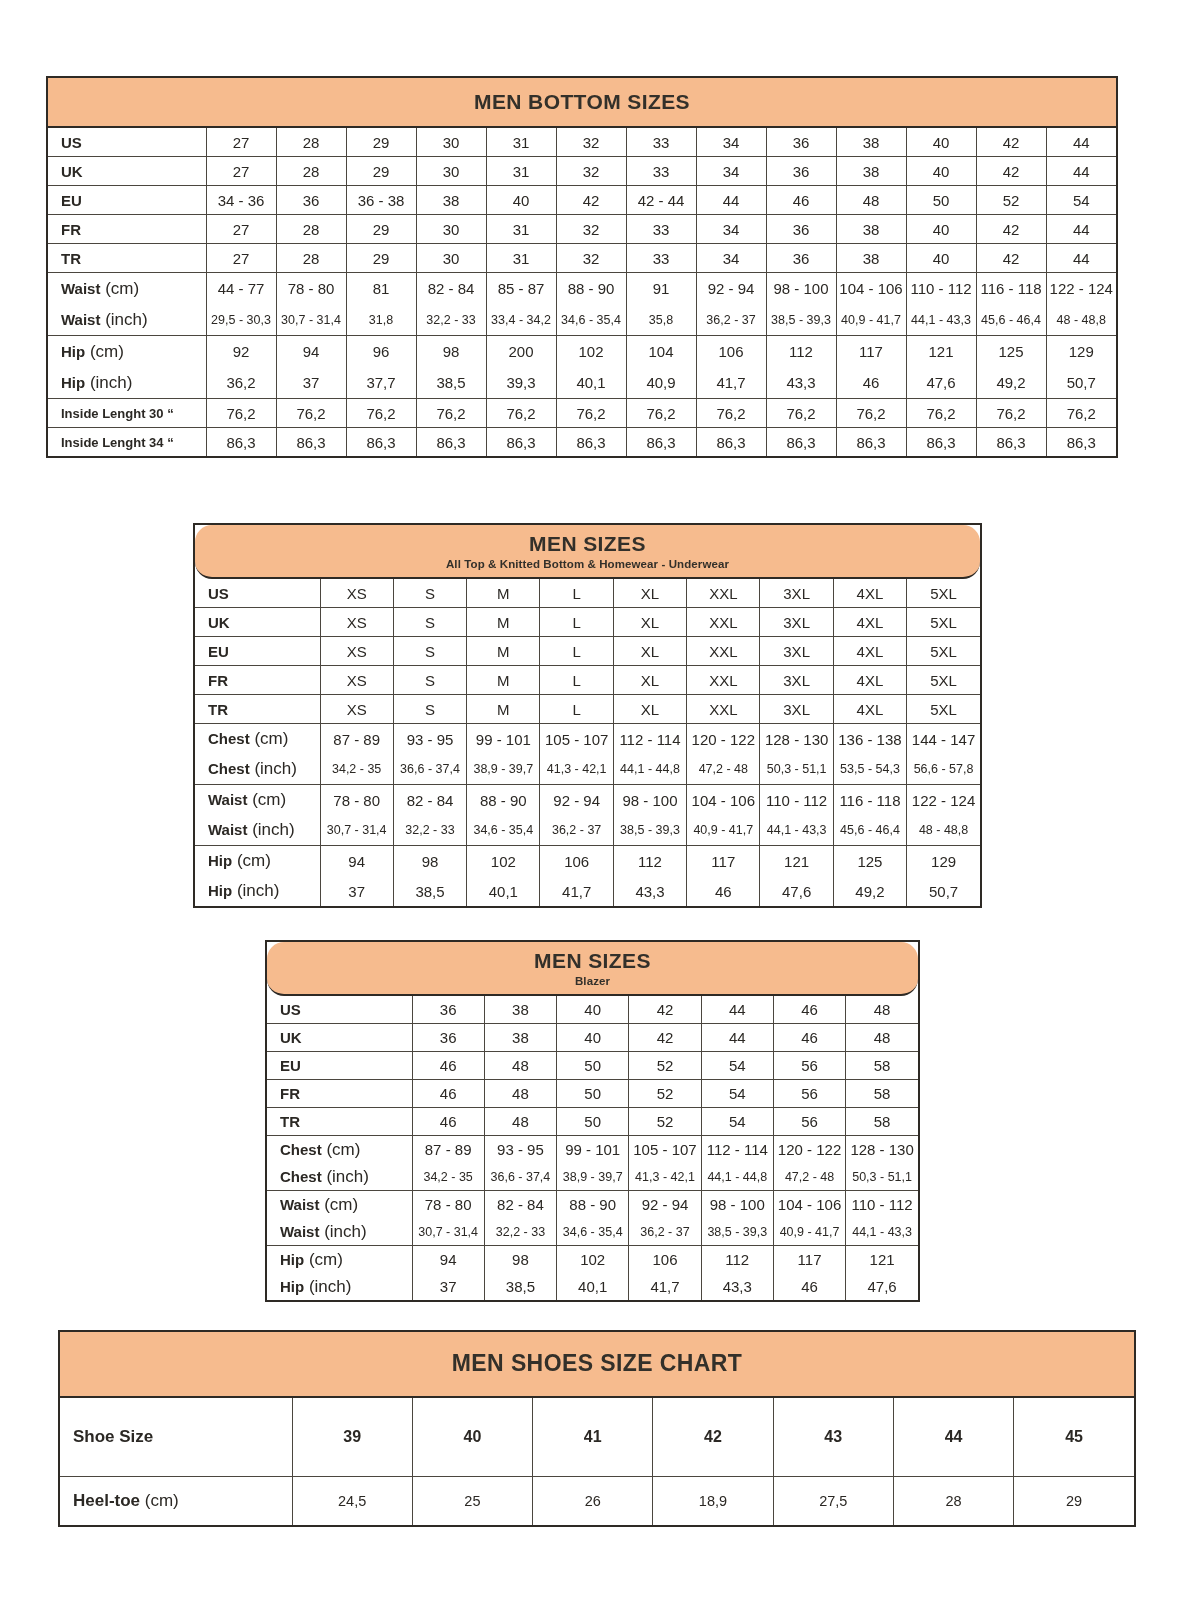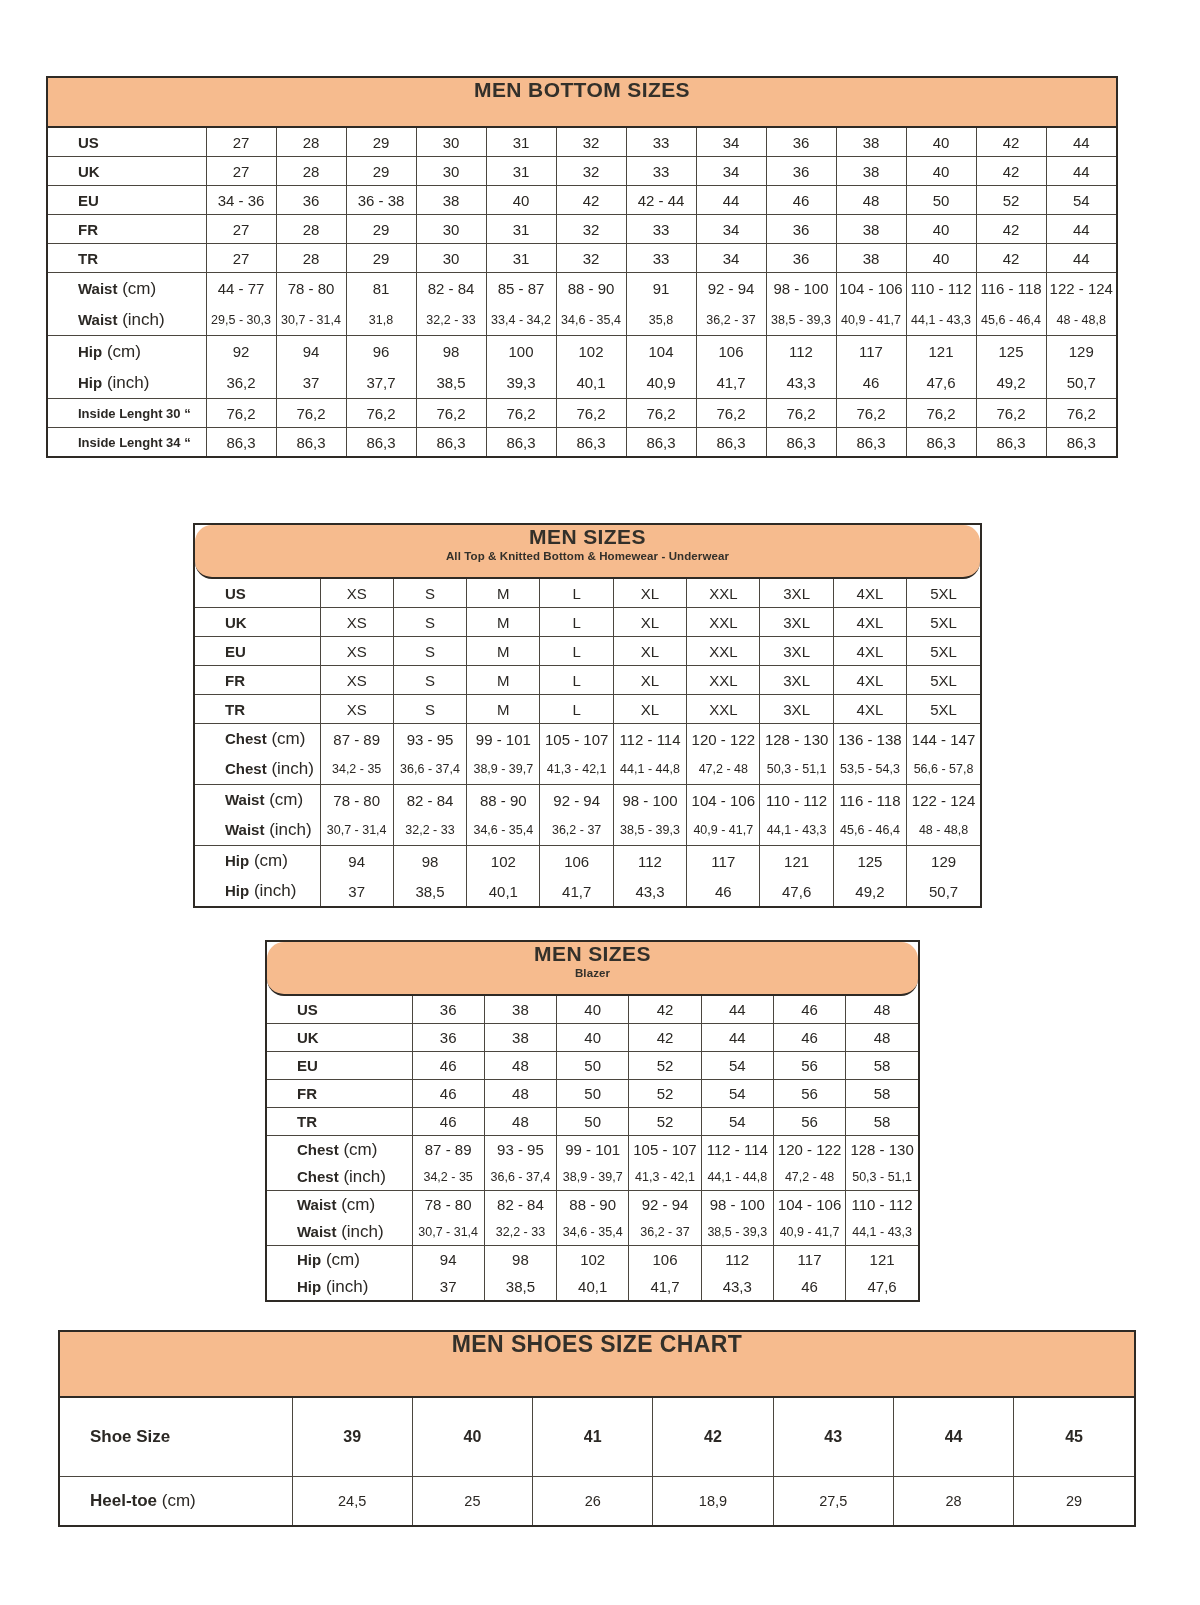--- a/index.html
+++ b/index.html
@@ -8,41 +8,41 @@
     font-family:"Liberation Sans", sans-serif;color:#2b2824;
   }
   .size-table{position:absolute;border:2px solid #2e2a25;background:#ffffff;box-sizing:border-box;}
   .t1{left:46px;top:76px;width:1072px;}
   .t2{left:193px;top:523px;width:789px;}
   .t3{left:265px;top:940px;width:655px;}
   .t4{left:58px;top:1330px;width:1078px;}
 
   .tbl-header{
     background:#F6BB8E;border-bottom:2px solid #2e2a25;
-    display:flex;flex-direction:column;align-items:center;
+    display:flex;flex-direction:column;align-items:center;justify-content:center;
     text-align:center;
   }
   .t1 .tbl-header{height:48px;}
   .t2 .tbl-header,.t3 .tbl-header{height:52px;border-radius:17px;}
   .t4 .tbl-header{height:64px;}
   .tbl-title{font-weight:bold;font-size:21px;letter-spacing:.4px;color:#33302a;line-height:1.1;}
   .t4 .tbl-title{font-size:23px;}
   .tbl-subtitle{font-weight:bold;font-size:11.5px;color:#33302a;margin-top:2px;letter-spacing:.1px;}
   .tbl-subtitle:empty{display:none;}
 
   table.grid{border-collapse:collapse;table-layout:fixed;width:100%;}
   .grid td{
     border-right:1px solid #4b463f;border-bottom:1px solid #4b463f;
     text-align:center;vertical-align:middle;font-size:15px;padding:0 2px;
     overflow:hidden;white-space:nowrap;
   }
   .grid td:last-child{border-right:none;}
   .grid tr:last-child td{border-bottom:none;}
   .grid tr.nb td{border-bottom:none;}
-  .grid td.lbl{text-align:left;padding-left:30px;font-weight:bold;font-size:15px;}
+  .grid td.lbl{text-align:left;padding-left:13px;font-weight:bold;font-size:15px;}
   .grid .lbl-unit{font-size:17px;font-weight:normal;}
   .grid tr.sl td.lbl{font-size:13px;margin-left:48px;}
   .grid tr.sm td:not(.lbl){font-size:12.5px;}
 
   .t1 .grid td{height:28px;}
   .t1 .grid tr.pair td{height:31px;}
   .t2 .grid td{height:28px;}
   .t2 .grid tr.pair td{height:30px;}
   .t3 .grid td{height:27px;}
   .t3 .grid tr.pair td{height:27px;}
@@ -195,21 +195,21 @@
           <td>44,1 - 43,3</td>
           <td>45,6 - 46,4</td>
           <td>48 - 48,8</td>
         </tr>
         <tr class="pair nb">
           <td class="lbl"><span class="lbl-main">Hip</span><span class="lbl-unit"> (cm)</span></td>
           <td>92</td>
           <td>94</td>
           <td>96</td>
           <td>98</td>
-          <td>100</td>
+          <td>200</td>
           <td>102</td>
           <td>104</td>
           <td>106</td>
           <td>112</td>
           <td>117</td>
           <td>121</td>
           <td>125</td>
           <td>129</td>
         </tr>
         <tr class="pair">

